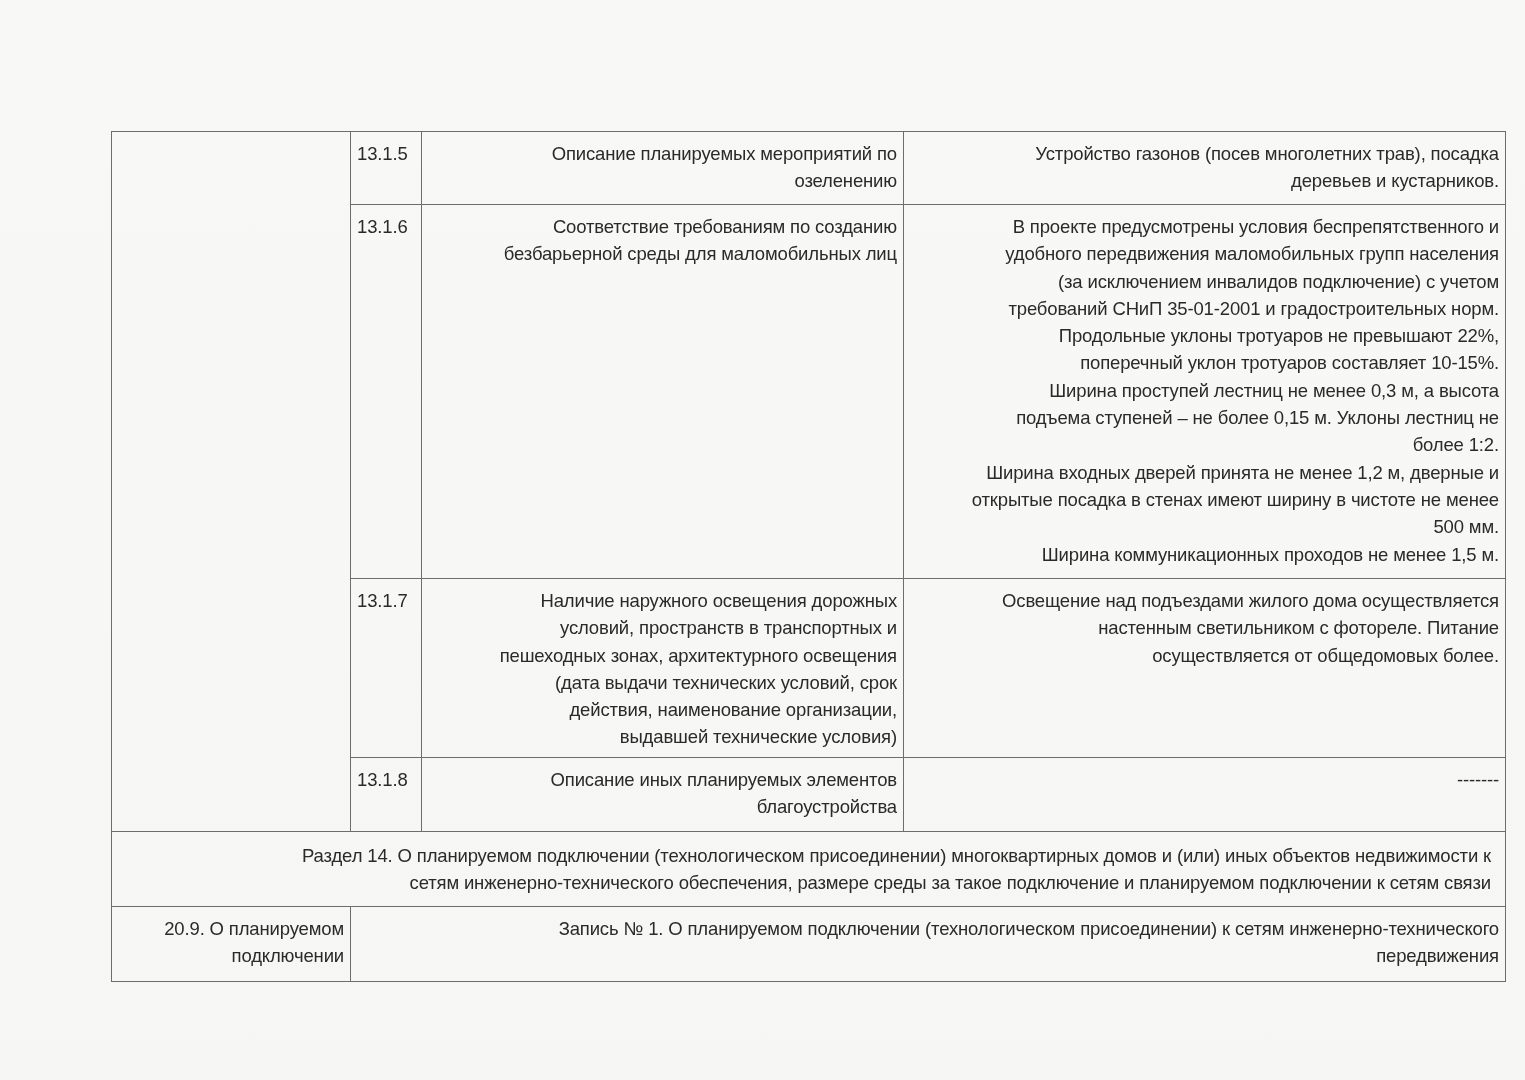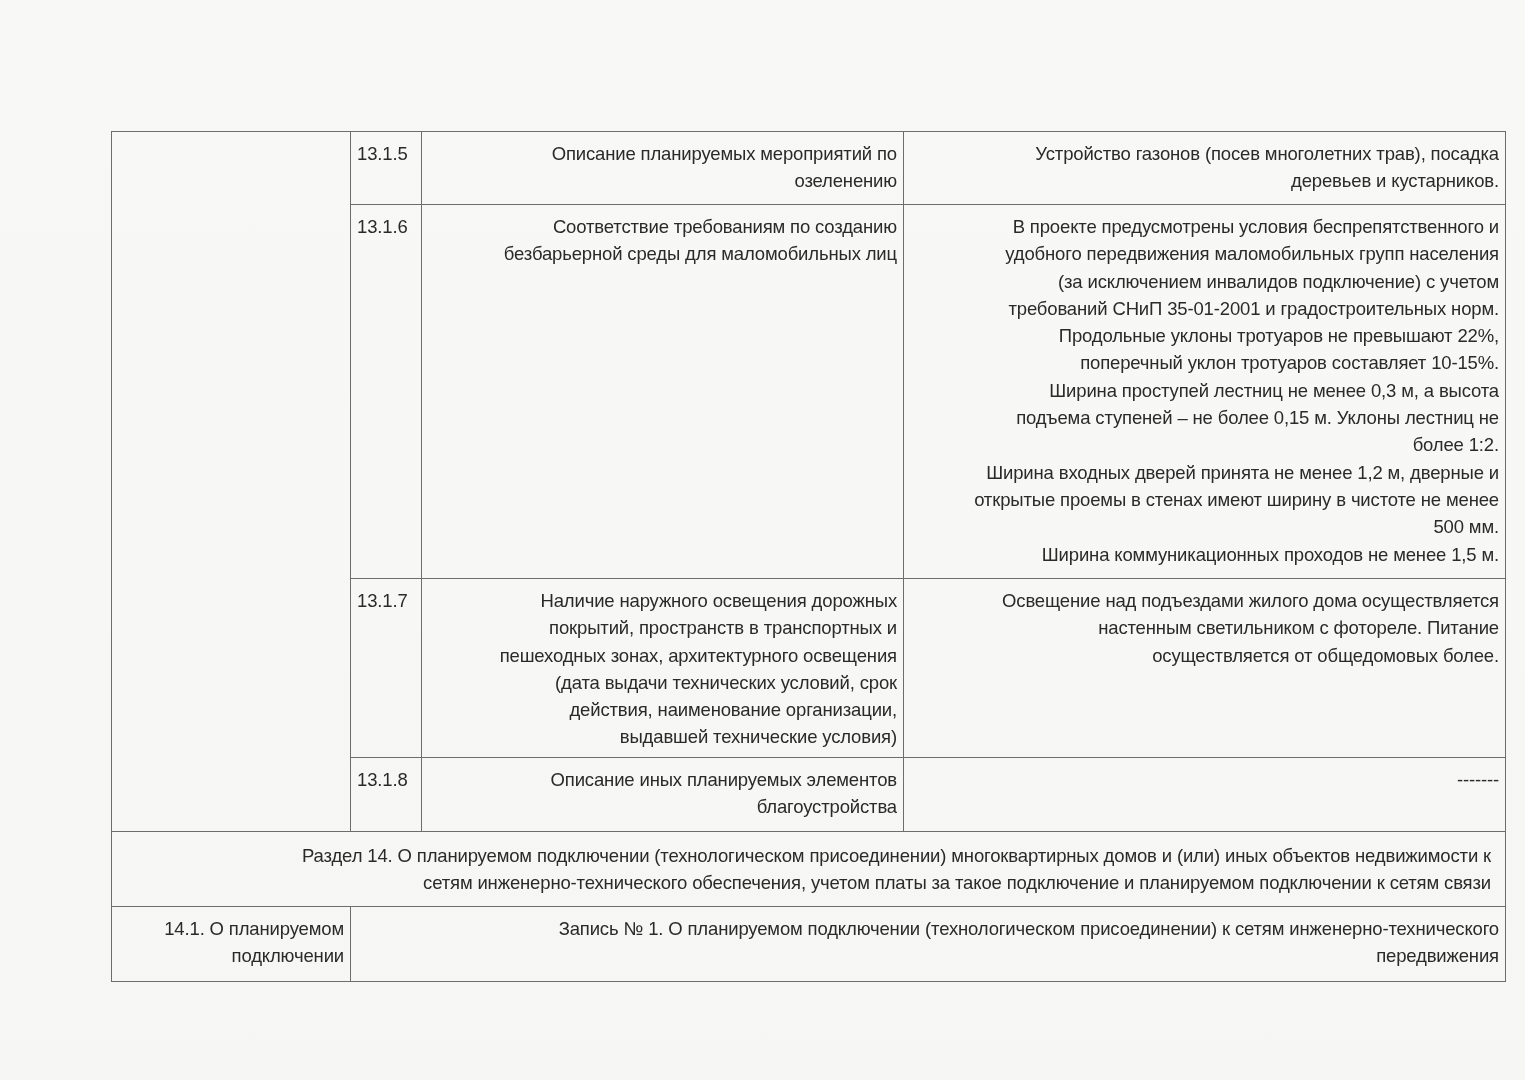--- a/index.html
+++ b/index.html
@@ -100,33 +100,33 @@
           <span class="line">В проекте предусмотрены условия беспрепятственного и</span>
           <span class="line">удобного передвижения маломобильных групп населения</span>
           <span class="line">(за исключением инвалидов подключение) с учетом</span>
           <span class="line">требований СНиП 35-01-2001 и градостроительных норм.</span>
           <span class="line">Продольные уклоны тротуаров не превышают 22%,</span>
           <span class="line">поперечный уклон тротуаров составляет 10-15%.</span>
           <span class="line">Ширина проступей лестниц не менее 0,3 м, а высота</span>
           <span class="line">подъема ступеней – не более 0,15 м. Уклоны лестниц не</span>
           <span class="line">более 1:2.</span>
           <span class="line">Ширина входных дверей принята не менее 1,2 м, дверные и</span>
-          <span class="line">открытые проемы в стенах имеют ширину в чистоте не менее</span>
+          <span class="line">открытые посадка в стенах имеют ширину в чистоте не менее</span>
           <span class="line">500 мм.</span>
           <span class="line">Ширина коммуникационных проходов не менее 1,5 м.</span>
         </td>
       </tr>
 
       <tr class="r3">
         <td class="num-cell">
           <span>13.1.7</span>
         </td>
         <td class="desc-cell">
           <span class="line">Наличие наружного освещения дорожных</span>
-          <span class="line">покрытий, пространств в транспортных и</span>
+          <span class="line">условий, пространств в транспортных и</span>
           <span class="line">пешеходных зонах, архитектурного освещения</span>
           <span class="line">(дата выдачи технических условий, срок</span>
           <span class="line">действия, наименование организации,</span>
           <span class="line">выдавшей технические условия)</span>
         </td>
         <td class="val-cell">
           <span class="line">Освещение над подъездами жилого дома осуществляется</span>
           <span class="line">настенным светильником с фотореле. Питание</span>
           <span class="line">осуществляется от общедомовых более.</span>
         </td>
@@ -141,27 +141,27 @@
           <span class="line">благоустройства</span>
         </td>
         <td class="val-cell">
           <span class="line">-------</span>
         </td>
       </tr>
 
       <tr class="r5">
         <td colspan="4" class="section-title">
           <span class="line">Раздел 14. О планируемом подключении (технологическом присоединении) многоквартирных домов и (или) иных объектов недвижимости к</span>
-          <span class="line">сетям инженерно-технического обеспечения, учетом платы за такое подключение и планируемом подключении к сетям связи</span>
+          <span class="line">сетям инженерно-технического обеспечения, размере среды за такое подключение и планируемом подключении к сетям связи</span>
         </td>
       </tr>
 
       <tr class="r6">
         <td class="sub-left">
-          <span class="line">14.1. О планируемом</span>
+          <span class="line">20.9. О планируемом</span>
           <span class="line">подключении</span>
         </td>
         <td colspan="3" class="val-cell">
           <span class="line">Запись № 1. О планируемом подключении (технологическом присоединении) к сетям инженерно-технического</span>
           <span class="line">передвижения</span>
         </td>
       </tr>
     </tbody>
   </table>
 </div>

